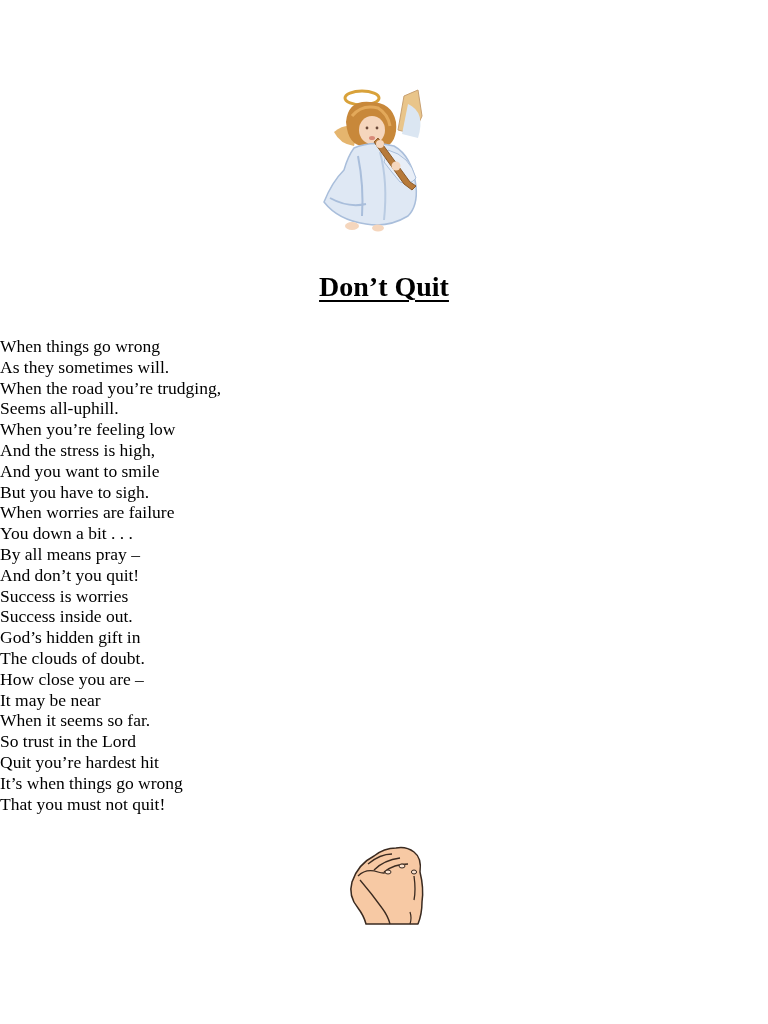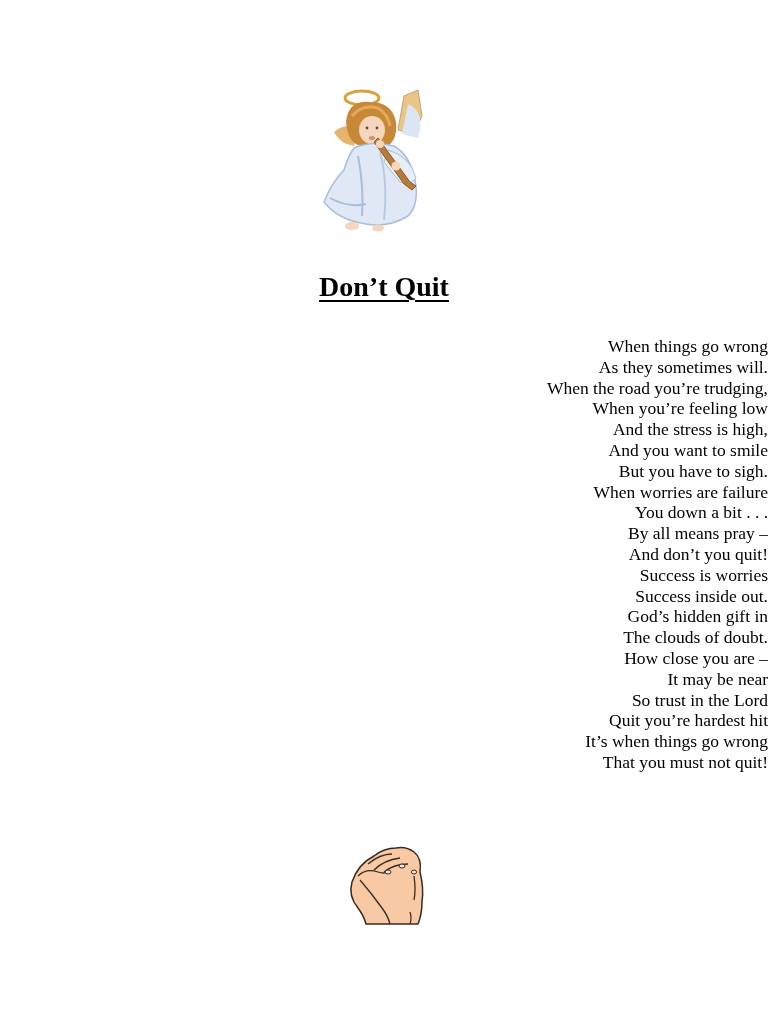--- a/index.html
+++ b/index.html
@@ -39,21 +39,21 @@
       line-height: 36px;
       text-decoration: underline;
       text-decoration-thickness: 2px;
       text-underline-offset: 4px;
     }
     .poem {
       position: absolute;
       left: 0;
       width: 768px;
       top: 336px;
-      text-align: right;
+      text-align: left;
       font-size: 17.5px;
       line-height: 20.8px;
     }
     .poem-line {
       display: block;
       white-space: nowrap;
     }
     .hands {
       position: absolute;
       left: 344px;
@@ -100,34 +100,36 @@
       <ellipse cx="60" cy="142" rx="6" ry="3.5" fill="#f5d6bd"></ellipse>
     </svg>
   </div>
 
   <div class="title">Don’t Quit</div>
 
   <div class="poem">
     <span class="poem-line">When things go wrong</span>
     <span class="poem-line">As they sometimes will.</span>
     <span class="poem-line">When the road you’re trudging,</span>
+    <span class="poem-line">Seems all-uphill.</span>
     <span class="poem-line">When you’re feeling low</span>
     <span class="poem-line">And the stress is high,</span>
     <span class="poem-line">And you want to smile</span>
     <span class="poem-line">But you have to sigh.</span>
     <span class="poem-line">When worries are failure</span>
     <span class="poem-line">You down a bit . . .</span>
     <span class="poem-line">By all means pray –</span>
     <span class="poem-line">And don’t you quit!</span>
     <span class="poem-line">Success is worries</span>
     <span class="poem-line">Success inside out.</span>
     <span class="poem-line">God’s hidden gift in</span>
     <span class="poem-line">The clouds of doubt.</span>
     <span class="poem-line">How close you are –</span>
     <span class="poem-line">It may be near</span>
+    <span class="poem-line">When it seems so far.</span>
     <span class="poem-line">So trust in the Lord</span>
     <span class="poem-line">Quit you’re hardest hit</span>
     <span class="poem-line">It’s when things go wrong</span>
     <span class="poem-line">That you must not quit!</span>
   </div>
 
   <div class="hands">
     <svg width="84" height="84" viewBox="0 0 84 84">
 
       <path d="M8 40 Q14 22 30 14 Q40 6 52 6 Q62 4 70 10 Q78 16 76 30 Q80 46 78 60 Q78 72 74 82 L22 82 Q20 74 14 66 Q4 54 8 40 Z" fill="#f7c9a4" stroke="#3a2a20" stroke-width="1.5" stroke-linejoin="round"></path>

